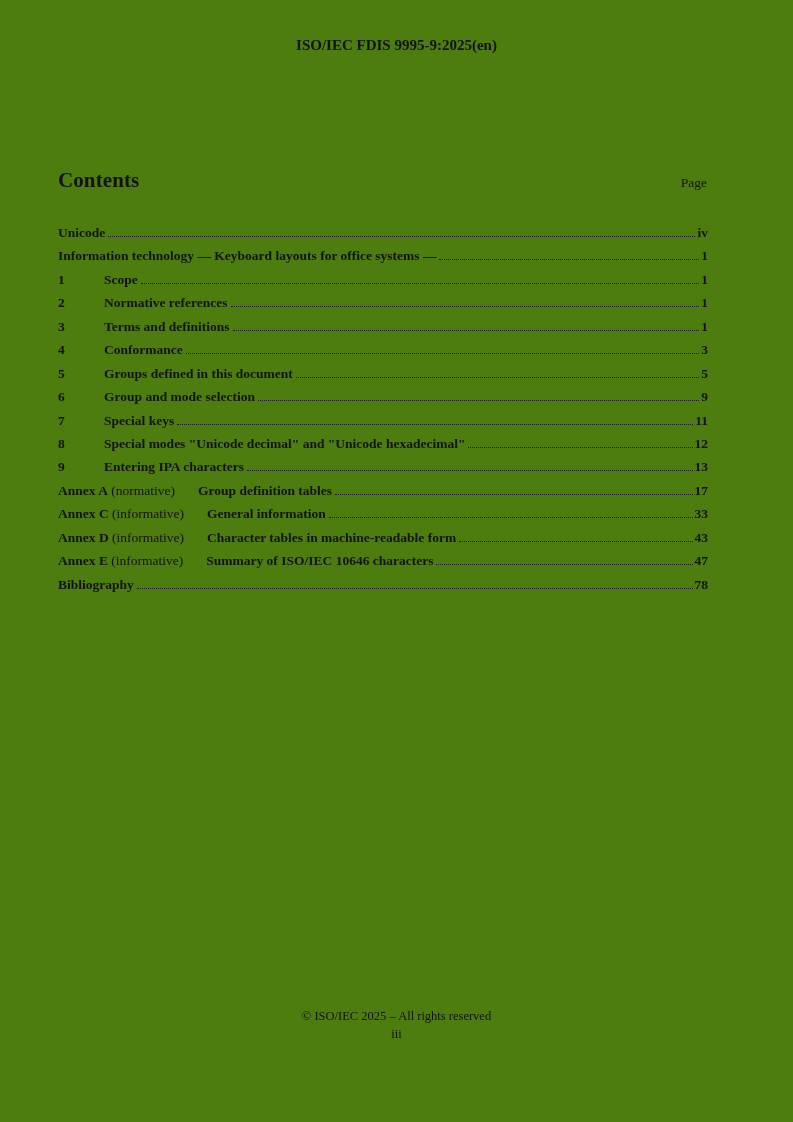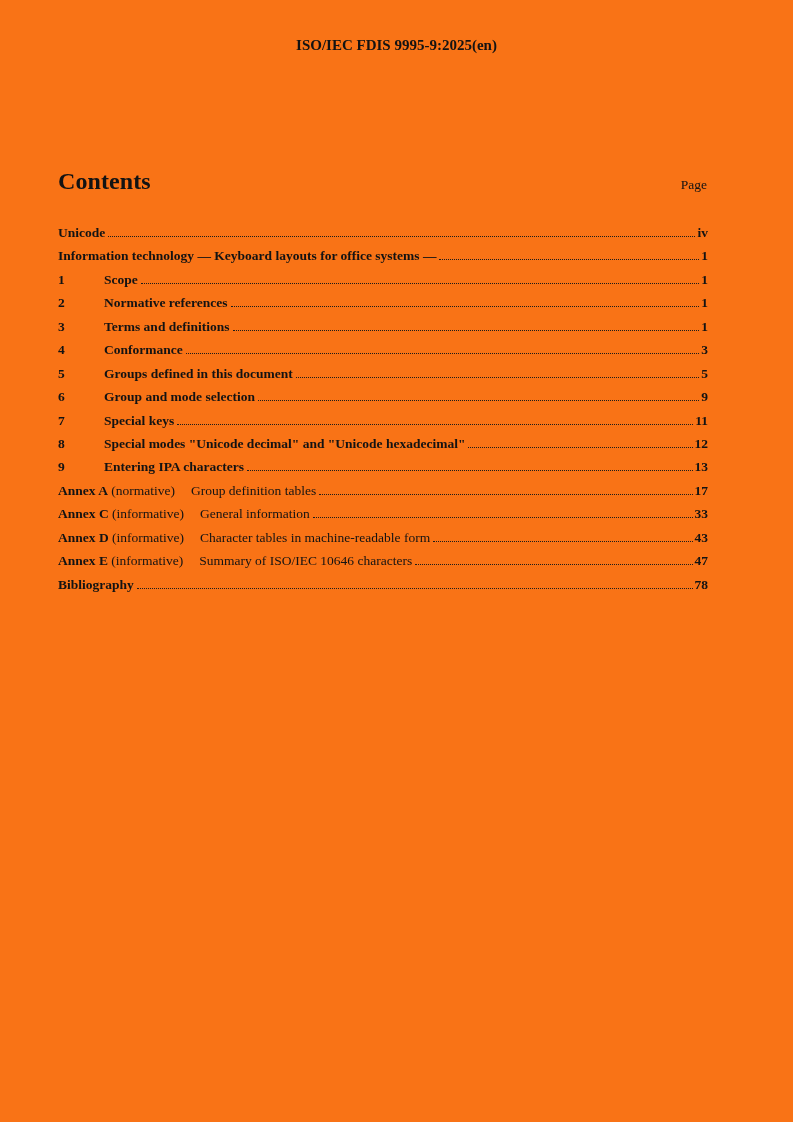--- a/index.html
+++ b/index.html
@@ -1,57 +1,57 @@
 <!DOCTYPE html>
 <html><head>
 <meta charset="utf-8">
 <style>
   html, body { margin: 0; padding: 0; background: #ffffff; }
   .page {
     position: relative;
     width: 793px;
     height: 1122px;
-    background: #f97316;
+    background: #4d7c0f;
     font-family: "Liberation Serif", "DejaVu Serif", serif;
     color: #131313;
     overflow: hidden;
   }
   .doc-header {
     position: absolute;
     top: 37px; left: 0; right: 0;
     text-align: center;
     font-weight: bold;
     font-size: 15px;
   }
   .contents-bar {
     position: absolute;
     top: 168px; left: 58px; right: 86px;
     display: flex;
     justify-content: space-between;
     align-items: baseline;
   }
-  .contents-title { font-weight: bold; font-size: 24px; letter-spacing: 0.1px; }
+  .contents-title { font-weight: bold; font-size: 21px; letter-spacing: 0.1px; }
   .page-col-label { font-size: 13.5px; }
   .toc {
     position: absolute;
     top: 221px; left: 58px; right: 85px;
     font-size: 13.5px;
   }
   .toc-row { cursor: pointer; }
   .toc-line {
     display: flex;
     align-items: baseline;
     line-height: 23.45px;
     height: 23.45px;
   }
   .toc-line.line2 { padding-left: 29px; }
   .toc-num { width: 46px; flex: 0 0 46px; font-weight: bold; }
   .toc-text { font-weight: bold; white-space: nowrap; }
   .toc-text .qualifier { font-weight: normal; }
-  .toc-text .annex-label { margin-left: 16px; font-weight: normal; }
+  .toc-text .annex-label { margin-left: 23px; font-weight: bold; }
   .toc-text2 { font-weight: bold; white-space: nowrap; }
   .dots {
     flex: 1 1 12px;
     min-width: 12px;
     height: 0;
     border-bottom: 1.6px dotted #1c1c1c;
     margin: 0 2px 0 3px;
   }
   .toc-page { font-weight: bold; white-space: nowrap; }
   .footer {
@@ -231,14 +231,18 @@
       <div class="toc-line line1">
 
         <span class="toc-text">Bibliography</span>
         <div class="dots"></div>
         <span class="toc-page">78</span>
       </div>
 
     </div>
   </div>
 
+  <div class="footer">
+    <div>© ISO/IEC 2025 – All rights reserved</div>
+    <div>iii</div>
+  </div>
 
 </div>
 
 </body></html>

